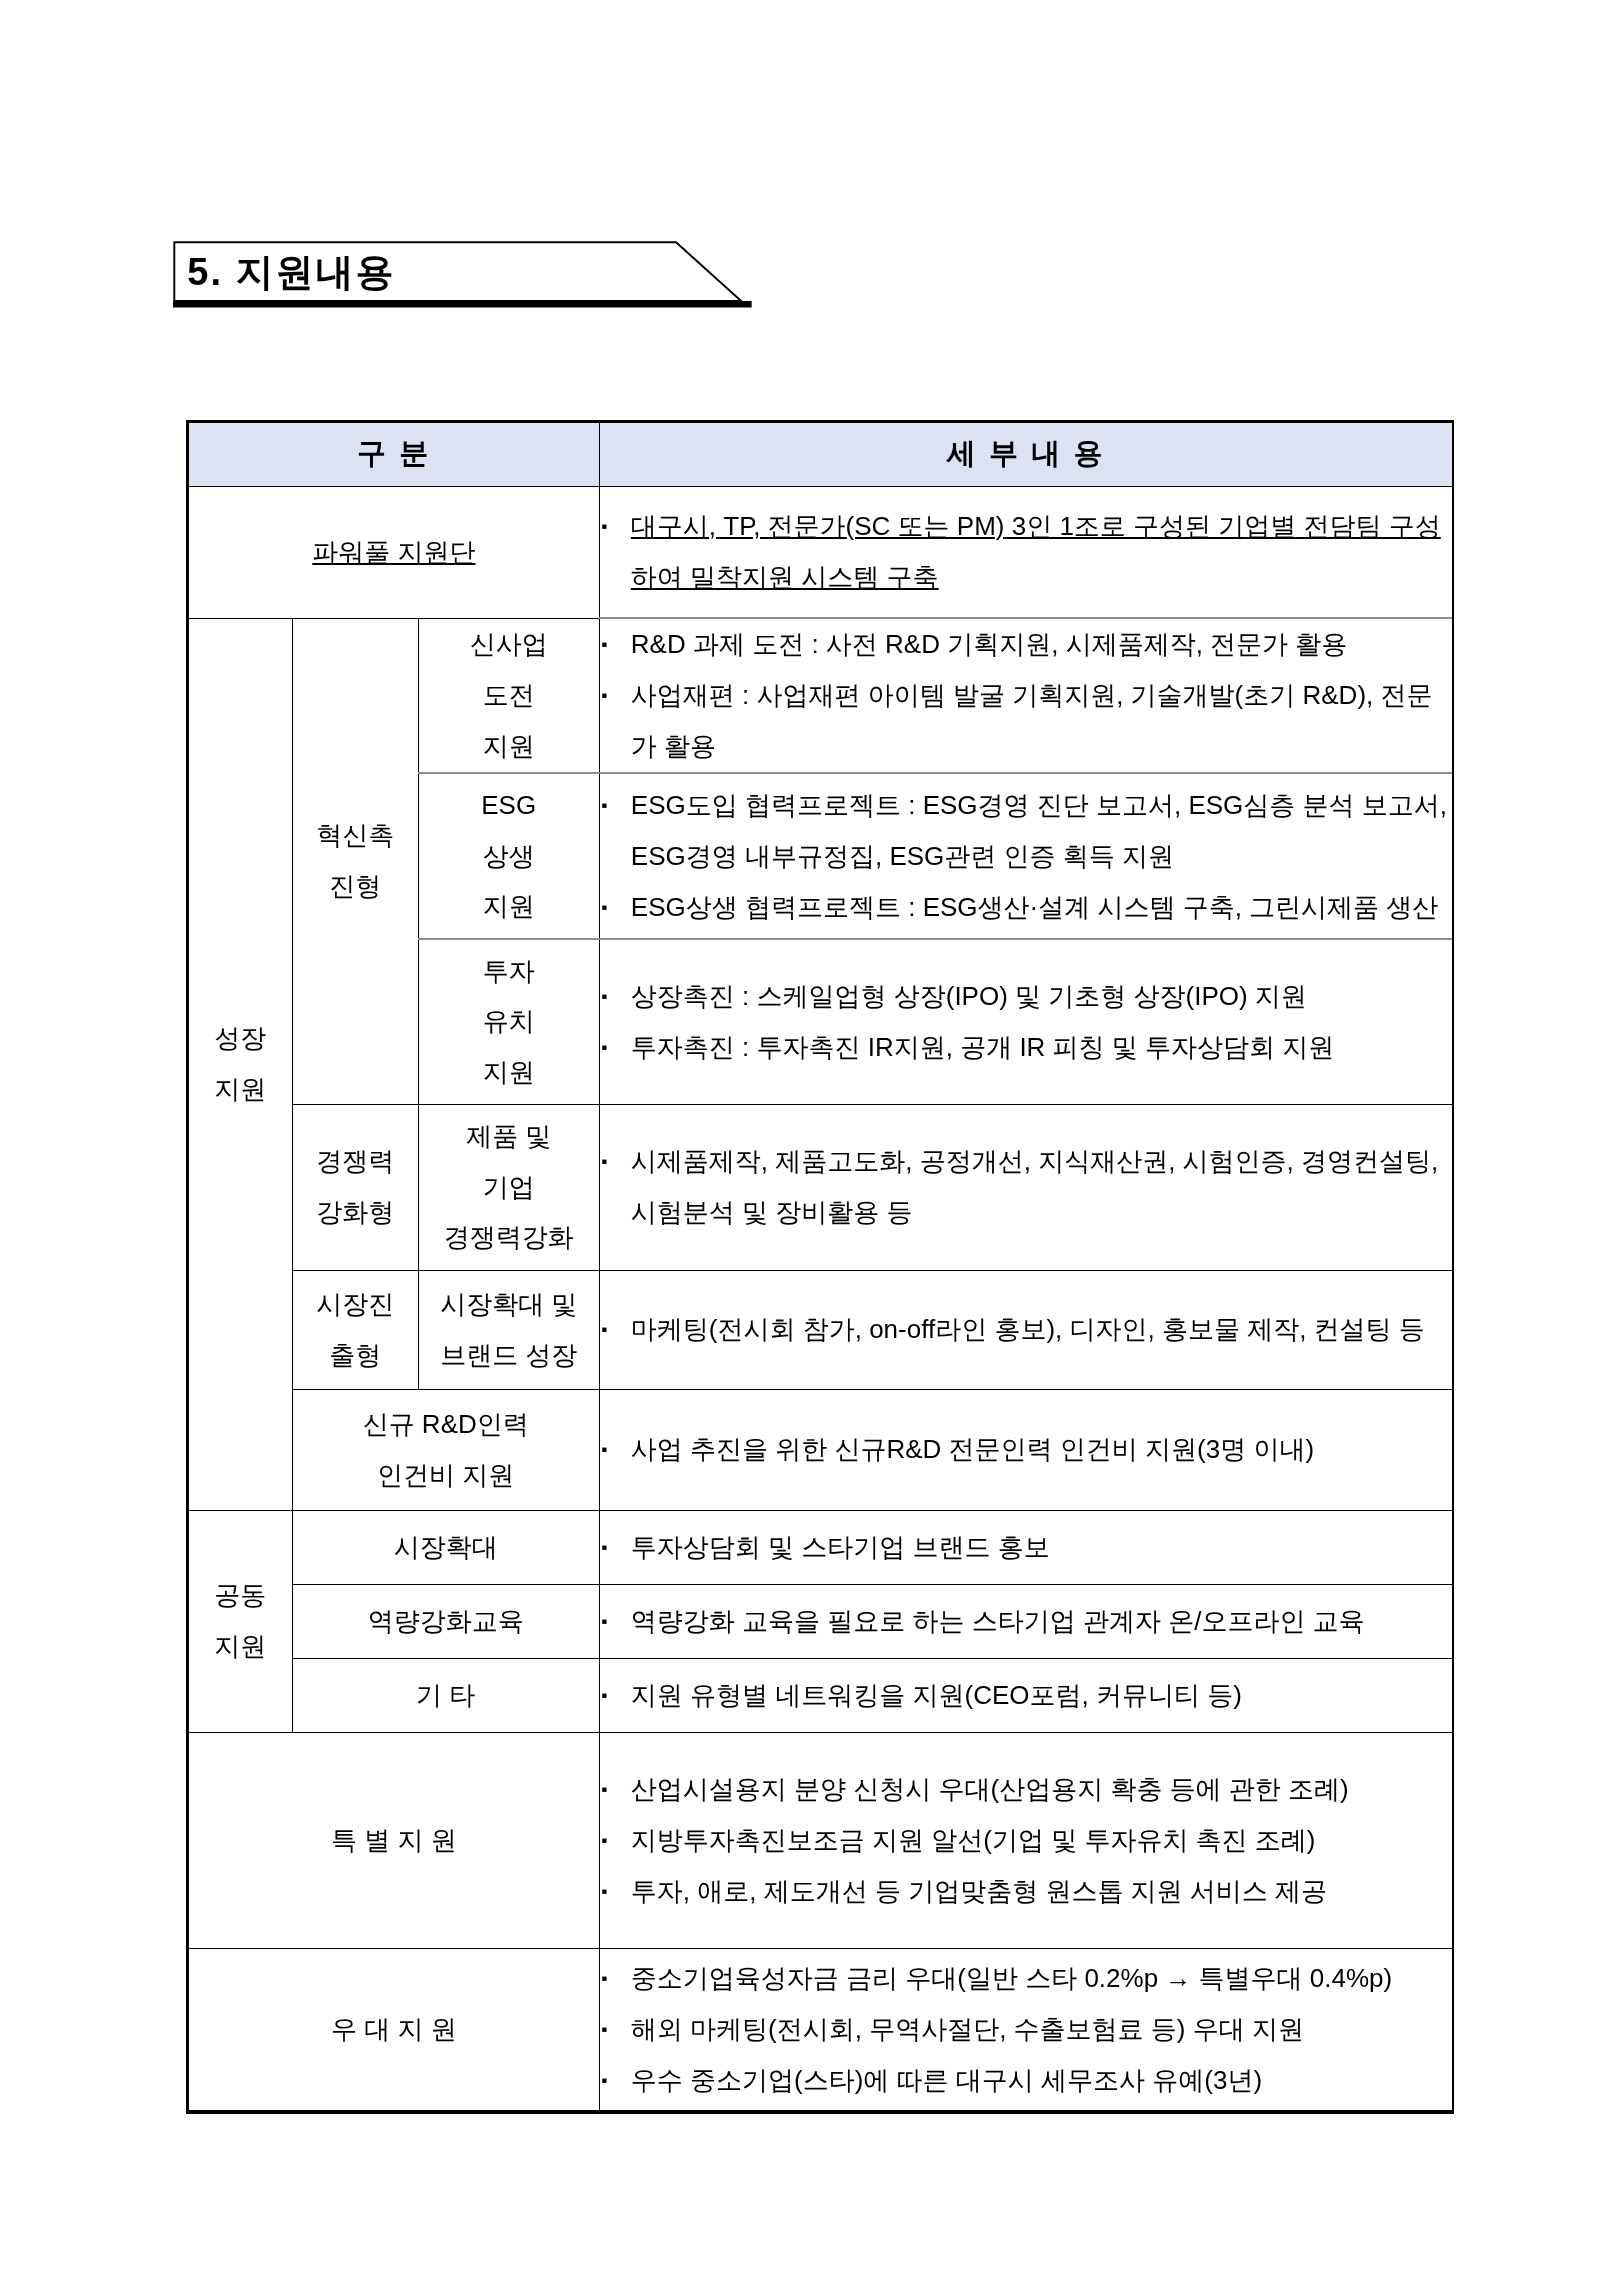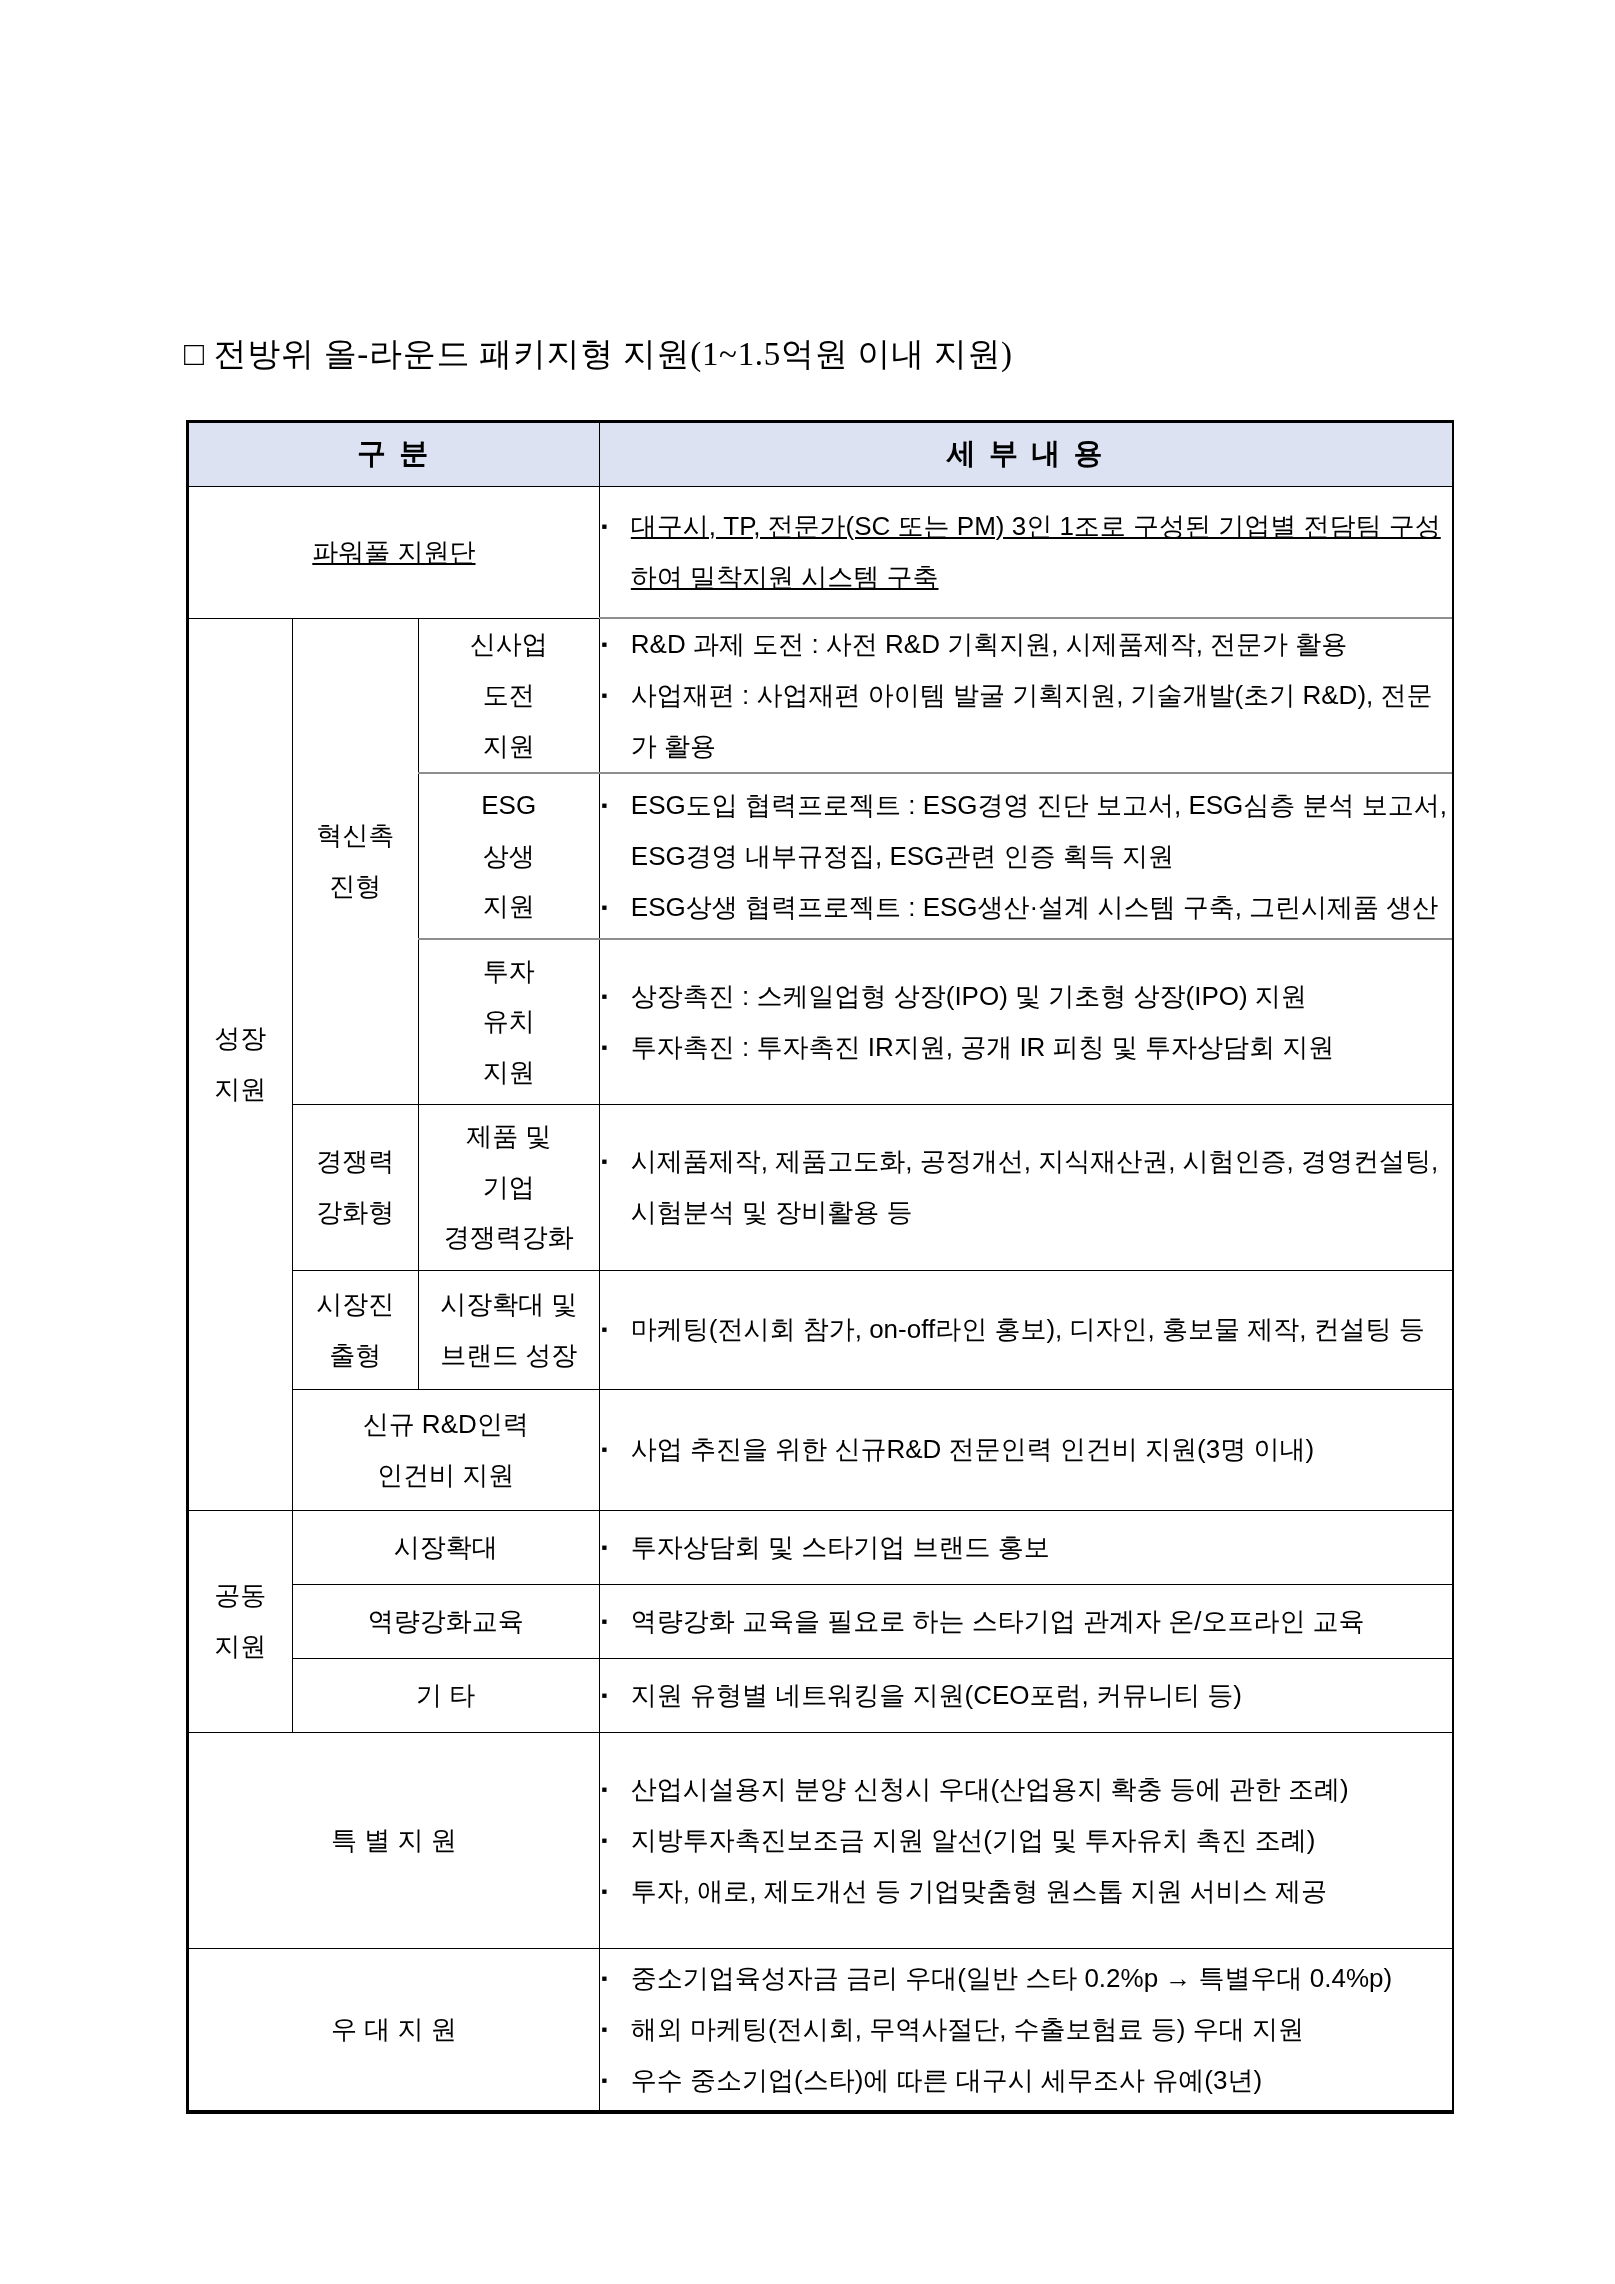--- a/index.html
+++ b/index.html
@@ -65,22 +65,28 @@
   tr.r1{height:132px;text-decoration:underline;} tr.r2{height:154px;} tr.r3{height:166px;}
   tr.r4{height:165px;} tr.r5{height:166px;padding-left:32px;} tr.r6{height:119px;}
   tr.r7{height:121px;} tr.r8{height:74px;} tr.r9{height:74px;padding-left:20px;}
   tr.r10{height:74px;} tr.r11{height:216px;} tr.r12{height:162px;}
 </style>
 </head>
 <body>
 
 <div class="page">
 
-
-  <div class="subtitle">□ 전방위 올-라운드 패키지형 지원(1~1.5억원 이내 지원)</div>
+  <div class="title-box">
+    <svg width="606" height="73" viewBox="0 0 930 112">
+      <polygon points="2,2 772,2 872,92 2,92" fill="#ffffff" stroke="#000000" stroke-width="3"></polygon>
+      <rect x="0" y="92" width="888" height="10" fill="#000000"></rect>
+    </svg>
+    <div class="title-text">5. 지원내용</div>
+  </div>
+
 
   <div class="tbl-wrap">
     <table class="support">
       <colgroup>
         <col style="width:103px">
           <col style="width:126px">
           <col style="width:181px">
           <col style="width:852px">
       </colgroup>
       <thead>

